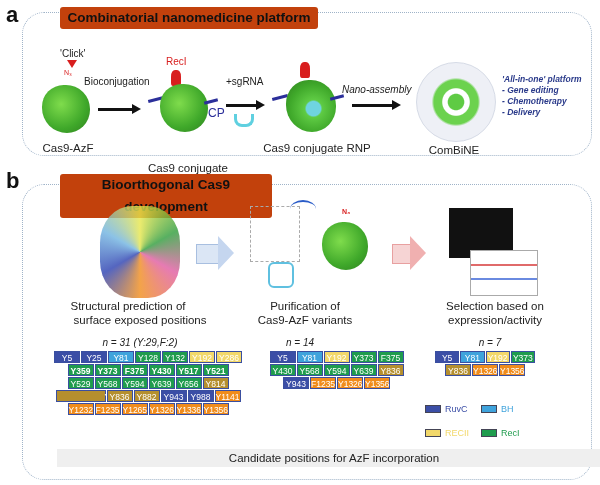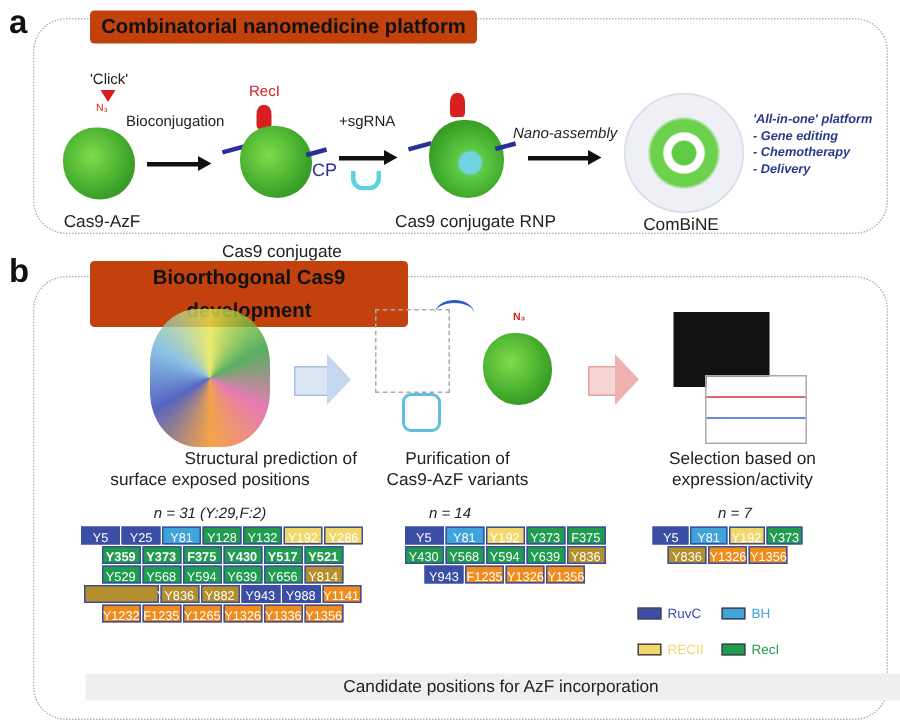--- a/index.html
+++ b/index.html
@@ -71,21 +71,21 @@
 <div class="abs" style="left:502px;top:74px;font-size:8.5px;font-style:italic;font-weight:bold;color:#2a3a8a;">'All-in-one' platform</div>
 <div class="abs" style="left:502px;top:85px;font-size:8.5px;font-style:italic;font-weight:bold;color:#2a3a8a;">- Gene editing</div>
 <div class="abs" style="left:502px;top:96px;font-size:8.5px;font-style:italic;font-weight:bold;color:#2a3a8a;">- Chemotherapy</div>
 <div class="abs" style="left:502px;top:107px;font-size:8.5px;font-style:italic;font-weight:bold;color:#2a3a8a;">- Delivery</div>
 
 <div class="abs panel-letter" style="left:6px;top:168px;">b</div>
 <div class="abs frame" style="left:22px;top:184px;width:568px;height:294px;"></div>
 <div class="abs hdr" style="left:60px;top:174px;width:212px;">Bioorthogonal Cas9 development</div>
 
 <div class="abs" style="left:100px;top:206px;width:80px;height:92px;border-radius:40%;background:conic-gradient(#e6e64a,#2e9c3a,#e05aa0,#f08c1c,#2a3fb0,#6fb3e0,#e6e64a);opacity:0.8;"></div>
-<div class="abs lbl" style="left:58px;top:300px;width:180px;text-align:right;">Structural prediction of</div>
+<div class="abs lbl" style="left:38px;top:300px;width:180px;">Structural prediction of</div>
 <div class="abs lbl" style="left:50px;top:314px;width:180px;">surface exposed positions</div>
 
 <div class="abs" style="left:196px;top:244px;width:22px;height:18px;background:#dbe6f5;border:1px solid #a8bfe0;border-right:none;"></div>
 <div class="abs" style="left:218px;top:236px;width:0;height:0;border-top:17px solid transparent;border-bottom:17px solid transparent;border-left:16px solid #c5d6ef;"></div>
 
 <div class="abs" style="left:250px;top:206px;width:48px;height:54px;border:1px dashed #aaa;"></div>
 <div class="abs" style="left:290px;top:200px;width:26px;height:16px;border-top:2px solid #2a5cc8;border-radius:50% 50% 0 0;"></div>
 <div class="abs" style="left:342px;top:208px;font-size:7px;color:#d81e1e;font-weight:bold;">N₃</div>
 <div class="abs blob" style="left:322px;top:222px;width:46px;height:48px;"></div>
 <div class="abs" style="left:268px;top:262px;width:22px;height:22px;border:2px solid #5fc0e0;border-radius:6px;"></div>

